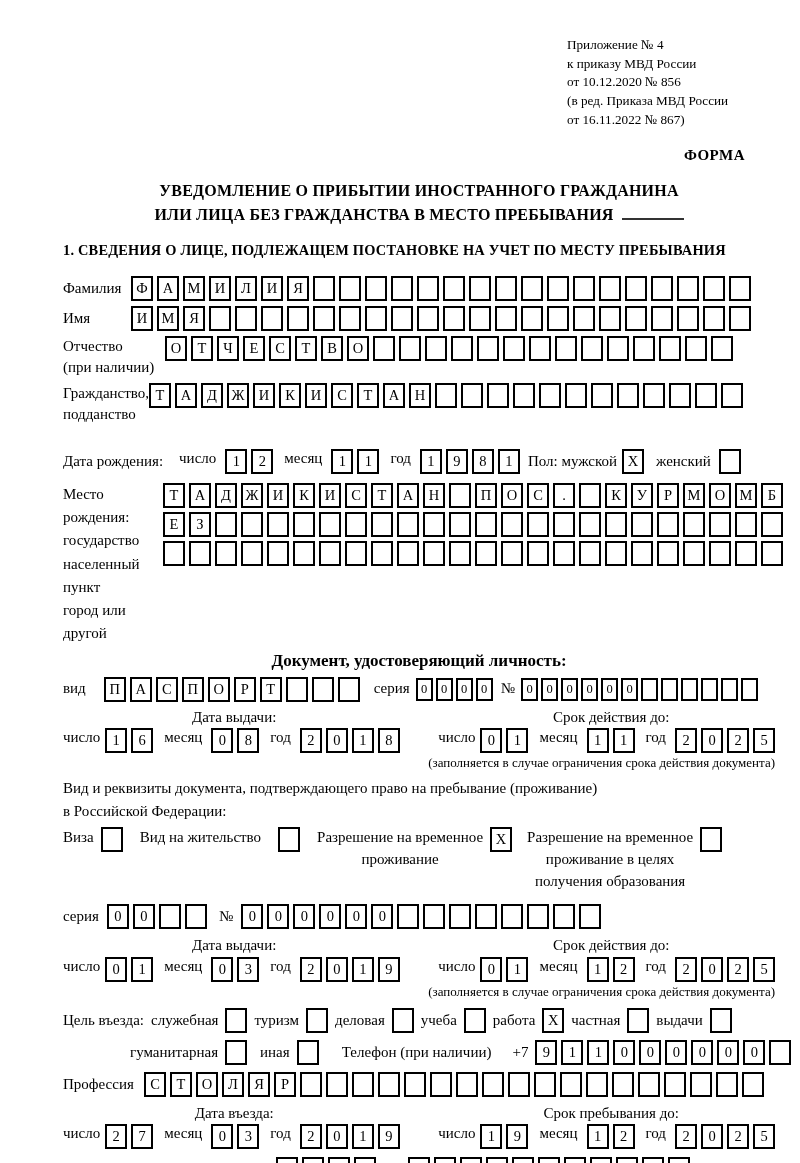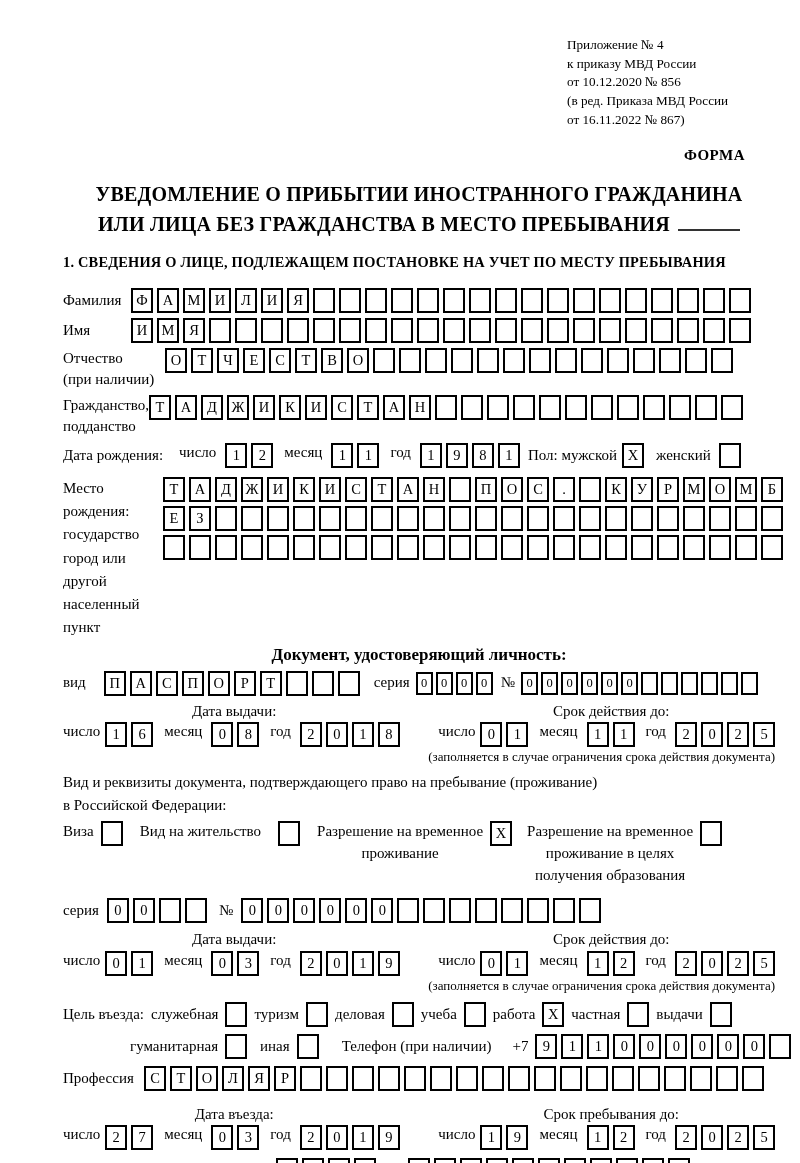--- a/index.html
+++ b/index.html
@@ -5,21 +5,21 @@
   html,body{margin:0;padding:0;background:#e8e8e8;}
   .page{
     width:800px;height:1163px;box-sizing:border-box;background:#ffffff;color:#000;
     padding:36px 25px 0 63px;overflow:hidden;position:relative;
     font-family:"Liberation Serif","DejaVu Serif",serif;font-size:15px;line-height:1.3;
   }
   
   .hdr{width:190px;margin-left:auto;margin-right:18px;font-size:13.2px;line-height:1.42;}
   .hdr .amend{margin-top:0;}
   .forma{ text-align:right;margin:16px 30px 14px 0;font-weight:bold;font-size:15px;letter-spacing:.5px;}
-  .title{text-align:center;font-weight:bold;font-size:20px;line-height:1.5;margin-bottom:14px;letter-spacing:.2px;}
+  .title{text-align:center;font-weight:bold;font-size:16px;line-height:1.5;margin-bottom:14px;letter-spacing:.2px;}
   .blank-line{display:inline-block;width:62px;border-bottom:2px solid #333;height:1px;margin-left:8px;}
   .sec-h{font-weight:bold;font-size:14.4px;margin-bottom:16px;letter-spacing:.2px;}
 
   .row{display:flex;align-items:center;margin-bottom:5px;}
   .row.top{align-items:flex-start;}
   .lbl{flex:0 0 auto;}
   .lblcol{flex:0 0 auto;line-height:1.4;}
   .boxes{display:flex;gap:4px;flex-wrap:nowrap;}
   .cell{
     width:18px;height:21px;border:2px solid #000;display:inline-flex;
@@ -182,21 +182,21 @@
         <span class="cell"></span>
         <span class="cell"></span>
         <span class="cell"></span>
         <span class="cell"></span>
         <span class="cell"></span>
         <span class="cell"></span>
         <span class="cell"></span>
       </span>
   </div>
 
-  <div class="row" style="margin-top:6px;margin-bottom:9px;">
+  <div class="row" style="margin-top:24px;margin-bottom:9px;">
     <span class="lbl" style="margin-right:10px;">Дата рождения:</span>
     <span class="dg">
       <span class="dlbl">число</span>
       <span class="boxes">
           <span class="cell">1</span>
           <span class="cell">2</span>
         </span>
       <span class="dlbl">месяц</span>
       <span class="boxes">
           <span class="cell">1</span>
@@ -217,22 +217,22 @@
     <span style="margin-left:12px;margin-right:8px;">женский</span>
     <span class="boxes">
         <span class="cell"></span>
       </span>
   </div>
 
   <div class="row top" style="margin-bottom:4px;">
     <span class="lblcol w102" style="line-height:1.55;">
       <div>Место рождения:</div>
       <div>государство</div>
+      <div>населенный пункт</div>
       <div>город или другой</div>
-      <div>населенный пункт</div>
     </span>
     <span class="stack">
       <span class="boxes">
           <span class="cell">Т</span>
           <span class="cell">А</span>
           <span class="cell">Д</span>
           <span class="cell">Ж</span>
           <span class="cell">И</span>
           <span class="cell">К</span>
           <span class="cell">И</span>
@@ -555,21 +555,21 @@
         <span class="cell">0</span>
         <span class="cell">0</span>
         <span class="cell">0</span>
         <span class="cell">0</span>
         <span class="cell">0</span>
         <span class="cell">0</span>
         <span class="cell"></span>
       </span>
   </div>
 
-  <div class="row" style="margin-bottom:14px;">
+  <div class="row" style="margin-bottom:7px;">
     <span class="lbl" style="width:81px;">Профессия</span>
     <span class="boxes">
         <span class="cell">С</span>
         <span class="cell">Т</span>
         <span class="cell">О</span>
         <span class="cell">Л</span>
         <span class="cell">Я</span>
         <span class="cell">Р</span>
         <span class="cell"></span>
         <span class="cell"></span>

